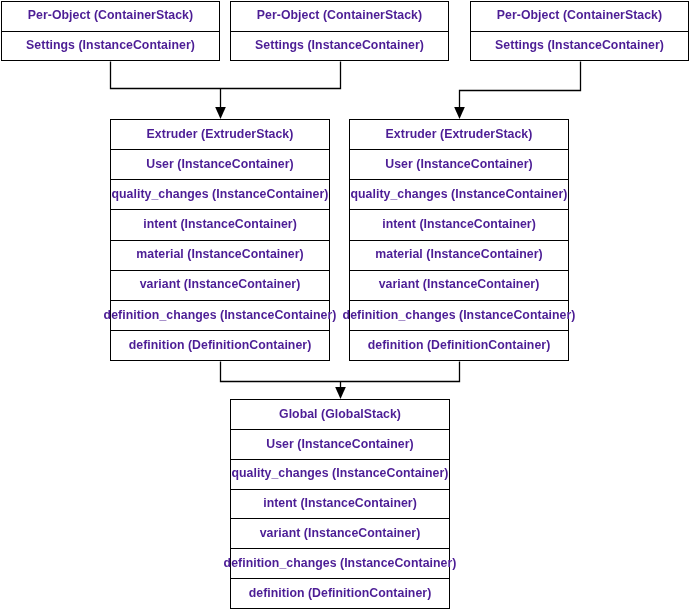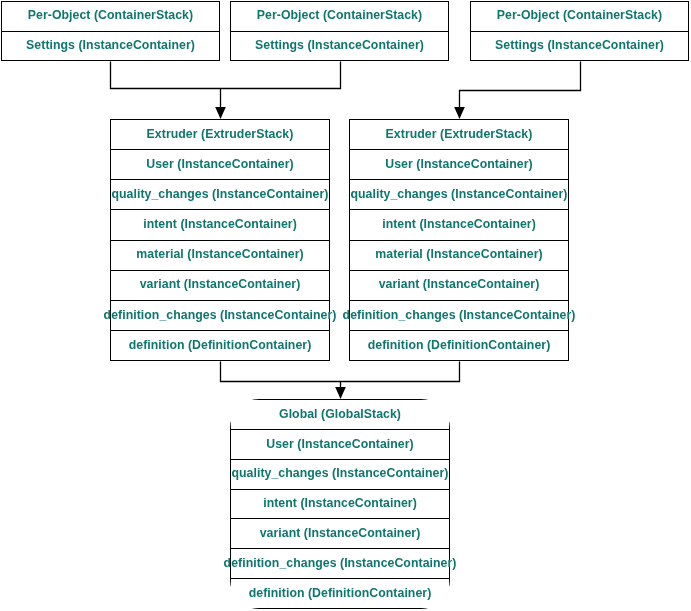--- a/index.html
+++ b/index.html
@@ -23,21 +23,21 @@
     background: #ffffff;
     display: flex;
     flex-direction: column;
   }
   .stack-row {
     box-sizing: border-box;
     flex: 1 1 auto;
     display: flex;
     align-items: center;
     justify-content: center;
-    color: #0f766e;
+    color: #4c1d95;
     font-size: 12.3px;
     line-height: 1.1;
     letter-spacing: 0.05px;
     text-align: center;
     padding: 0 4px;
     white-space: nowrap;
     background: #ffffff;
   }
   .stack-row + .stack-row {
     border-top: 1.3px solid #000000;
@@ -114,21 +114,21 @@
     <div class="stack-row header">Extruder (ExtruderStack)</div>
     <div class="stack-row">User (InstanceContainer)</div>
     <div class="stack-row">quality_changes (InstanceContainer)</div>
     <div class="stack-row">intent (InstanceContainer)</div>
     <div class="stack-row">material (InstanceContainer)</div>
     <div class="stack-row">variant (InstanceContainer)</div>
     <div class="stack-row">definition_changes (InstanceContainer)</div>
     <div class="stack-row">definition (DefinitionContainer)</div>
   </div>
 
-  <div class="stack-box" style="left:230px; top:399px; width:220px; height:210px;border-radius:29px;">
+  <div class="stack-box" style="left:230px; top:399px; width:220px; height:210px;">
     <div class="stack-row header">Global (GlobalStack)</div>
     <div class="stack-row">User (InstanceContainer)</div>
     <div class="stack-row">quality_changes (InstanceContainer)</div>
     <div class="stack-row">intent (InstanceContainer)</div>
     <div class="stack-row">variant (InstanceContainer)</div>
     <div class="stack-row">definition_changes (InstanceContainer)</div>
     <div class="stack-row">definition (DefinitionContainer)</div>
   </div>
 
 </div>

